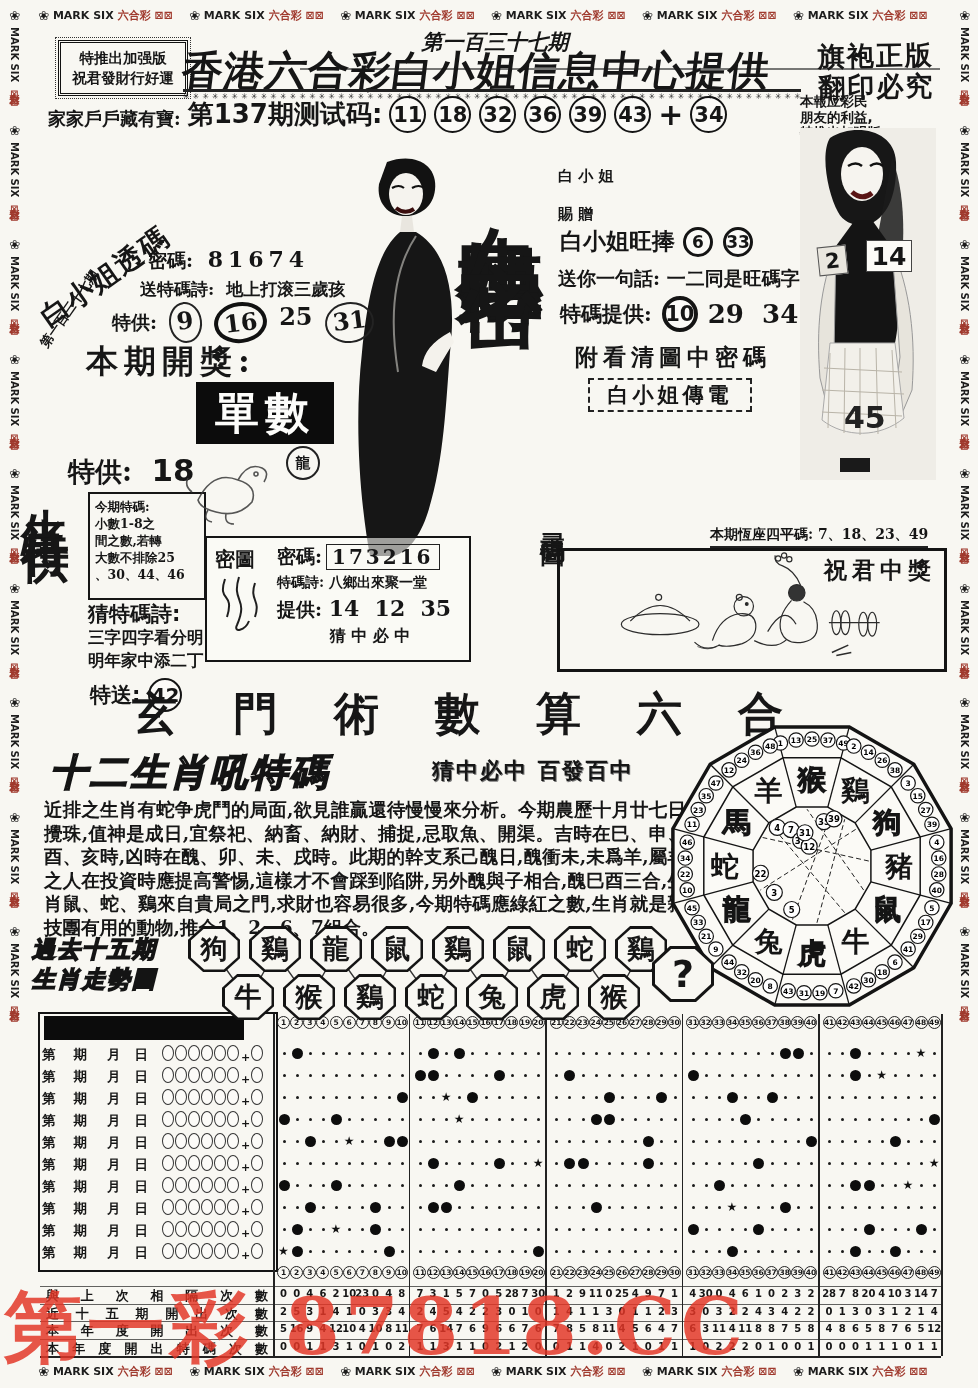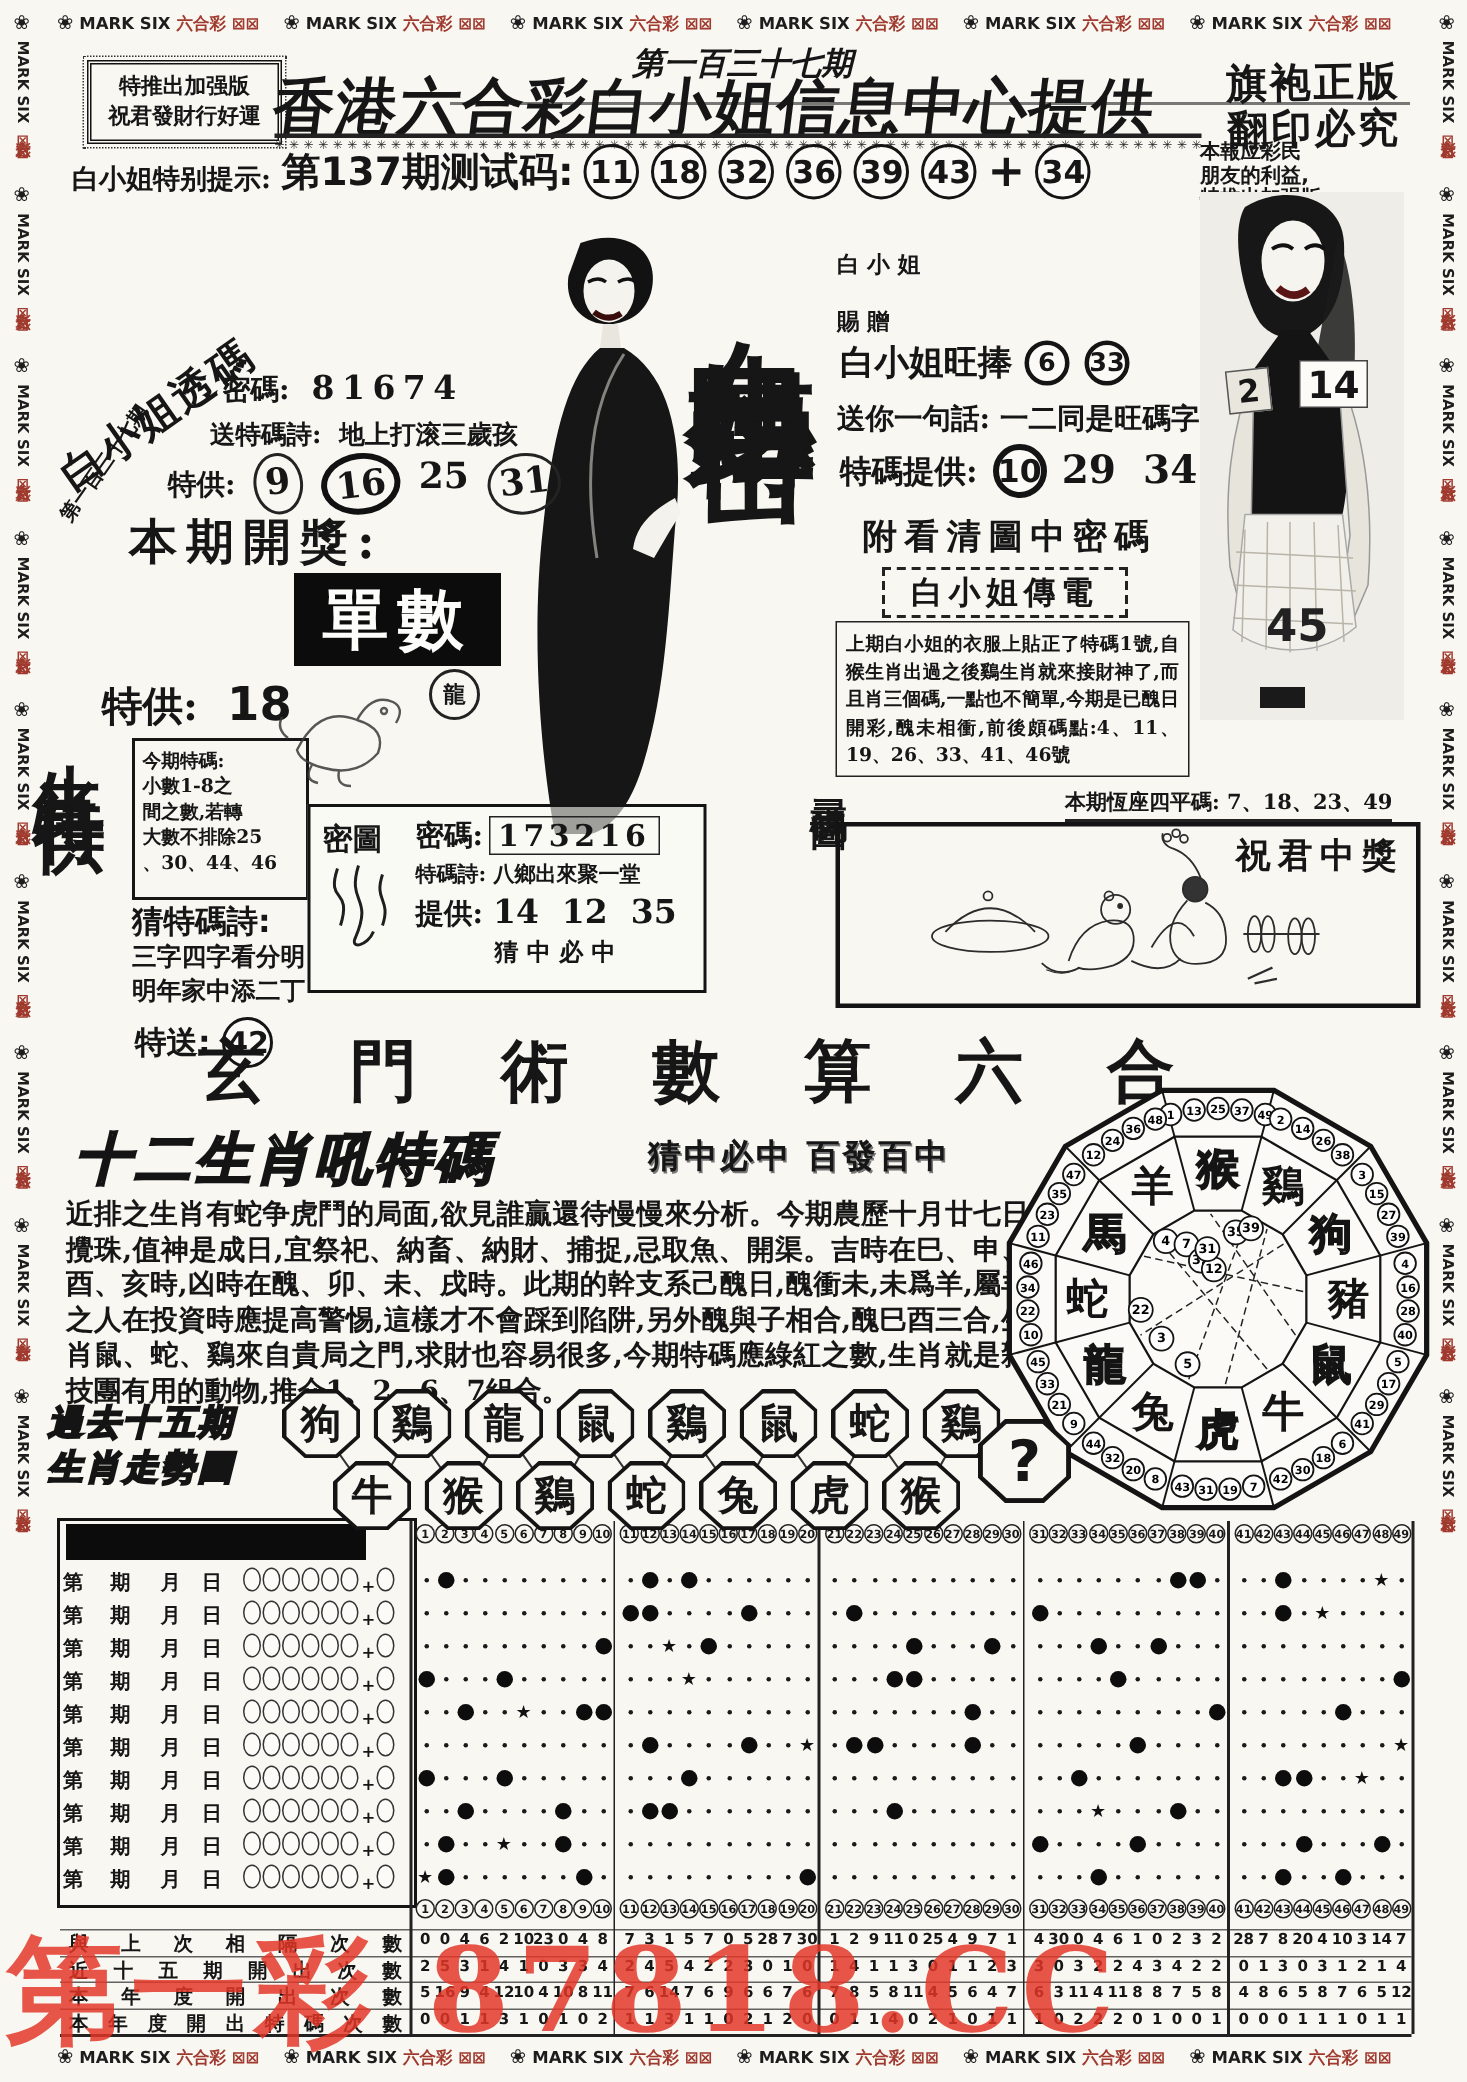--- a/index.html
+++ b/index.html
@@ -201,21 +201,21 @@
        letter-spacing:1px;white-space:nowrap;">香港六合彩白小姐信息中心提供</div>
   <div class="hline" style="left:183px;top:89px;width:618px;height:3px;"></div>
   <div class="abs scallops" style="left:183px;top:92px;width:618px;" id="scallop-row">✳✳✳✳✳✳✳✳✳✳✳✳✳✳✳✳✳✳✳✳✳✳✳✳✳✳✳✳✳✳✳✳✳✳✳✳✳✳✳✳✳✳✳✳✳✳✳✳✳✳✳✳✳✳✳✳✳✳✳✳✳✳✳✳✳✳✳✳✳✳✳✳✳✳✳✳✳✳✳✳✳✳✳✳✳✳✳✳✳✳</div>
 
   <div class="abs" style="left:818px;top:40px;font-size:27px;font-weight:900;line-height:31px;transform:rotate(-1deg);letter-spacing:2px;">
     <div>旗袍正版</div>
     <div>翻印必究</div>
   </div>
 
   <div class="abs" style="left:48px;top:96px;display:flex;align-items:center;gap:7px;">
-    <span class="serif" style="font-size:18px;font-weight:900;padding-top:8px;">白小姐特别提示:</span>
+    <span class="serif" style="font-size:18px;font-weight:900;padding-top:8px;">家家戶戶藏有寶:</span>
     <span style="font-size:26px;font-weight:900;">第137期测试码:</span>
     <span id="tip-circles" style="display:inline-flex;gap:8px;">
         <span class="circ c38">11</span>
         <span class="circ c38">18</span>
         <span class="circ c38">32</span>
         <span class="circ c38">36</span>
         <span class="circ c38">39</span>
         <span class="circ c38">43</span>
       </span>
     <span style="font-size:30px;font-weight:bold;">+</span>
@@ -379,22 +379,20 @@
     <span>一二同是旺碼字</span>
   </div>
   <div class="abs" style="left:560px;top:296px;display:flex;align-items:center;gap:10px;">
     <span class="serif" style="font-size:21px;font-weight:bold;">特碼提供:</span>
     <span class="circ c34">10</span>
     <span class="ws-pre serif" style="font-size:26px;font-weight:bold;">29  34</span>
   </div>
   <div class="abs serif" style="left:575px;top:342px;font-size:23px;font-weight:900;letter-spacing:5px;">附看清圖中密碼</div>
   <div class="abs serif" style="left:588px;top:378px;width:160px;height:30px;border:2px dashed #222;display:flex;align-items:center;
        justify-content:center;font-size:21px;font-weight:900;letter-spacing:4px;">白小姐傳電</div>
-  <div class="abs serif" style="left:557px;top:414px;width:236px;height:104px;border:1.5px solid #222;padding:5px 6px;
-       font-size:12.5px;font-weight:bold;line-height:18.5px;box-sizing:border-box;text-align:justify;">上期白小姐的衣服上貼正了特碼1號,自猴生肖出過之後鷄生肖就來接財神了,而且肖三個碼,一點也不簡單,今期是已醜日開彩,醜未相衝,前後頗碼點:4、11、19、26、33、41、46號</div>
   <div class="abs serif" style="left:710px;top:526px;font-size:14px;font-weight:900;border-bottom:2px solid #222;padding-bottom:2px;">
     <span>本期恆座四平碼:</span>
     <span>7、18、23、49</span>
   </div>
 
   <div class="abs" style="left:557px;top:548px;width:384px;height:118px;border:3px solid #141414;">
     <svg width="378" height="112" viewBox="0 0 378 150">
       <g stroke="#2c2c2c" stroke-width="1.6" fill="none">
         <ellipse cx="70" cy="98" rx="52" ry="14"></ellipse>
         <path d="M30,94 Q70,52 110,94"></path>

